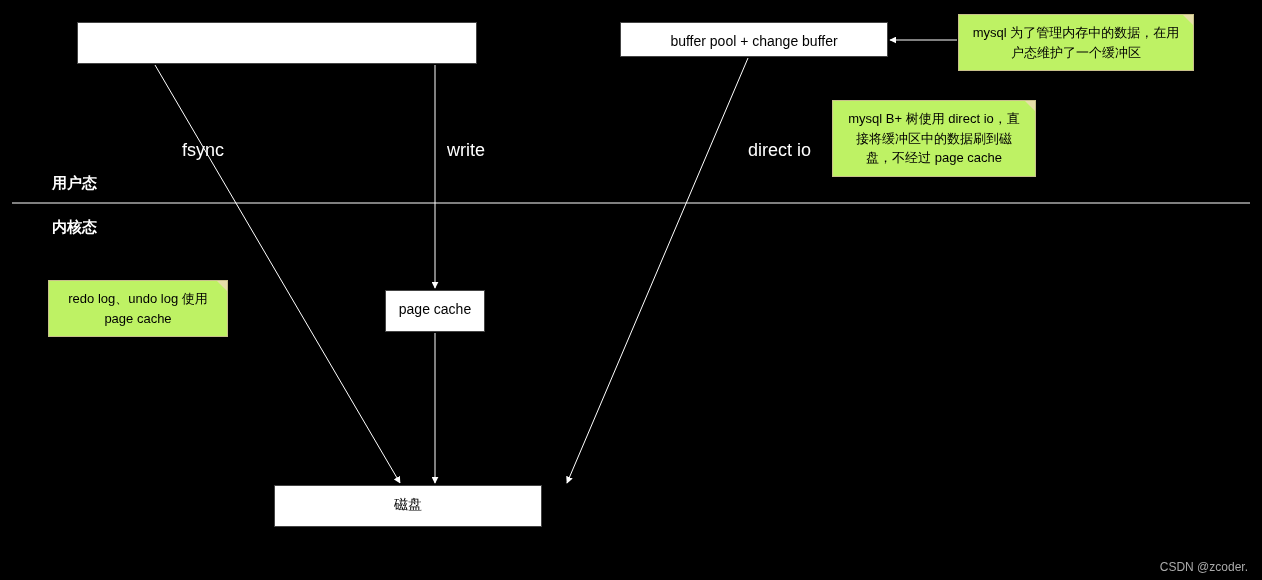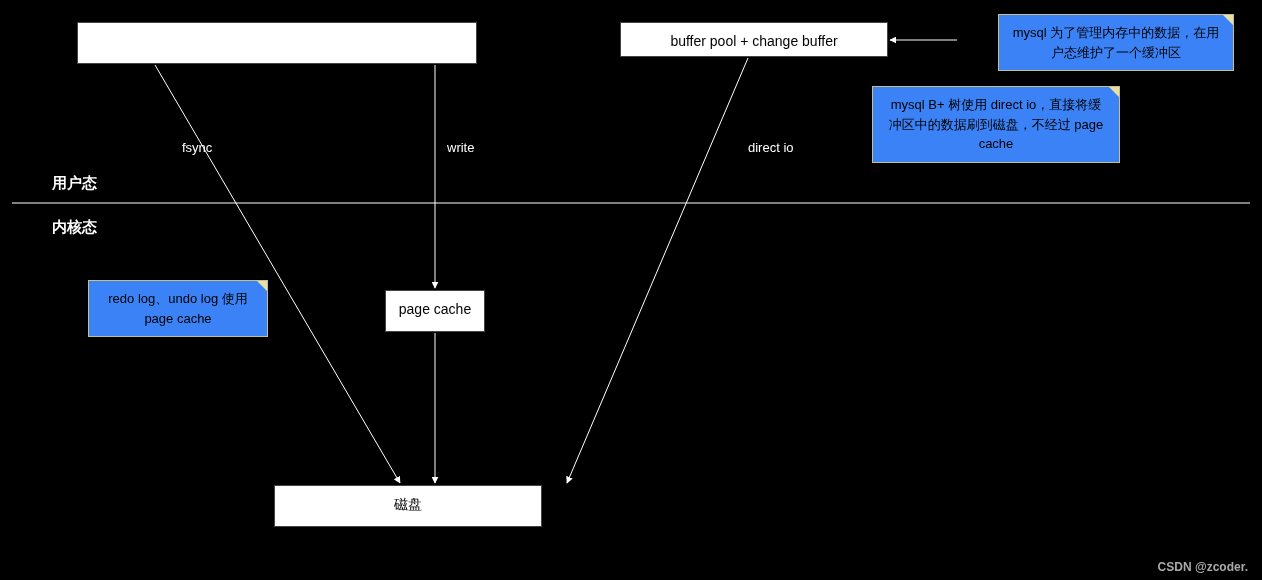--- a/index.html
+++ b/index.html
@@ -19,48 +19,47 @@
     border: 1px solid #444;
     display: flex;
     align-items: flex-start;
     justify-content: center;
     box-sizing: border-box;
     padding: 10px 6px;
     text-align: center;
   }
   .note {
     position: absolute;
-    background: #3b82f6;
+    background: #bef264;
     border: 1px solid #c8c08a;
     box-sizing: border-box;
     padding: 8px 12px;
     text-align: center;
     line-height: 1.5;
     font-size: 13px;
-    margin-left: 40px;
   }
   .note:after {
     content: "";
     position: absolute;
     top: 0; right: 0;
     width: 0; height: 0;
     border-top: 10px solid #e6dfa8;
     border-left: 10px solid transparent;
   }
   .zone-label {
     position: absolute;
     color: #fff;
     font-weight: bold;
     font-size: 15px;
     margin-left: 10px;
   }
   .edge-label {
     position: absolute;
     color: #fff;
-    font-size: 13px;
+    font-size: 18px;
   }
   .watermark {
     position: absolute;
     color: #aaa;
     font-size: 12px;
   }
   svg { position: absolute; top: 0; left: 0; }
 </style>
 </head>
 <body>
@@ -98,28 +97,28 @@
 </div>
 
 <div class="box" style="left:274px; top:485px; width:268px; height:42px;">
   <span>磁盘</span>
 </div>
 
 <div class="note" style="left:958px; top:14px; width:236px;">
   <span>mysql 为了管理内存中的数据，在用户态维护了一个缓冲区</span>
 </div>
 
-<div class="note" style="left:832px; top:86px; width:248px;">
+<div class="note" style="left:832px; top:100px; width:204px;">
   <span>mysql B+ 树使用 direct io，直接将缓冲区中的数据刷到磁盘，不经过 page cache</span>
 </div>
 
 <div class="note" style="left:48px; top:280px; width:180px;">
   <span>redo log、undo log 使用 page cache</span>
 </div>
 
 <div class="zone-label" style="left:42px; top:174px;">用户态</div>
 <div class="zone-label" style="left:42px; top:218px;">内核态</div>
 
 <div class="edge-label" style="left:182px; top:140px;">fsync</div>
 <div class="edge-label" style="left:447px; top:140px;">write</div>
 <div class="edge-label" style="left:748px; top:140px;">direct io</div>
 
-<div class="watermark" style="right:14px; bottom:6px;font-weight:bold;">CSDN @zcoder.</div>
+<div class="watermark" style="right:14px; bottom:6px;">CSDN @zcoder.</div>
 
 </body></html>

